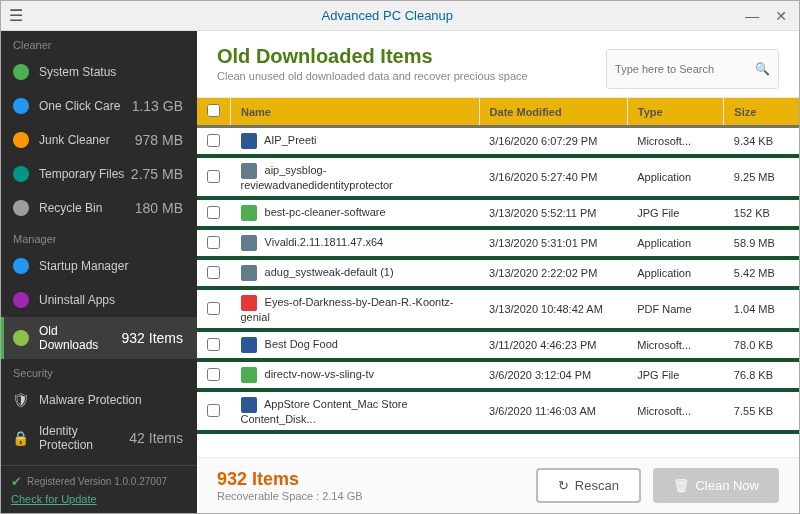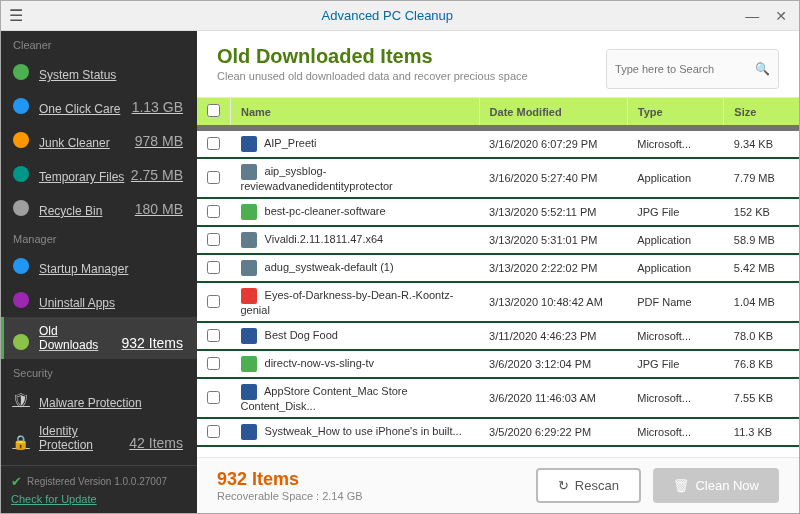--- a/index.html
+++ b/index.html
@@ -67,26 +67,25 @@
     }
     .sidebar-section-label {
       font-size: 11px;
       color: #888;
       padding: 8px 12px 4px 12px;
       text-transform: none;
       font-weight: 400;
     }
     .sidebar-item {
       display: flex;
-      align-items: flex-end;
+      align-items: center;
       padding: 7px 10px;
       cursor: pointer;
       border-radius: 0;
       position: relative;
-      text-decoration: underline;
     }
     .sidebar-item.active { background: #3d3d3d; }
     .sidebar-item .icon {
       width: 20px;
       height: 20px;
       margin-right: 8px;
       display: flex;
       align-items: center;
       justify-content: center;
       flex-shrink: 0;
@@ -174,39 +173,39 @@
     .table-wrapper {
       flex: 1;
       overflow-y: auto;
       overflow-x: hidden;
     }
     table {
       width: 100%;
       border-collapse: collapse;
     }
     thead tr {
-      background: #bef264;
-      border-bottom: 6px solid #737373;
+      background: #eab308;
+      border-bottom: 3px solid #737373;
     }
     thead th {
       padding: 6px 10px;
       font-size: 11px;
       font-weight: 600;
       color: #555;
       text-align: left;
       border-right: 1px solid #e8e8e8;
     }
     thead th:last-child { border-right: none; }
     thead th.col-check { width: 30px; }
     thead th.col-name { width: 260px; }
     thead th.col-date { width: 160px; }
     thead th.col-type { width: 100px; }
     thead th.col-size { width: 80px; }
     tbody tr {
-      border-bottom: 2px solid #14532d;
+      border-bottom: 4px solid #14532d;
     }
     tbody td {
       padding: 5px 10px;
       font-size: 11px;
       color: #333;
       vertical-align: middle;
     }
     .row-check { text-align: center; }
     .row-check input[type=checkbox] { cursor: pointer; }
 
@@ -417,21 +416,21 @@
               <tr>
       <td class="row-check">
         <input type="checkbox" style="">
       </td>
       <td>
         <span style="display:inline-block;width:16px;height:16px;border-radius:2px;background:#607d8b;margin-right:5px;vertical-align:middle;font-size:9px;color:#fff;text-align:center;line-height:16px;"></span>
         <span>aip_sysblog-reviewadvanedidentityprotector</span>
       </td>
       <td>3/16/2020 5:27:40 PM</td>
       <td>Application</td>
-      <td>7.79 MB</td>
+      <td>9.25 MB</td>
     </tr>
               <tr>
       <td class="row-check">
         <input type="checkbox" style="">
       </td>
       <td>
         <span style="display:inline-block;width:16px;height:16px;border-radius:2px;background:#4caf50;margin-right:5px;vertical-align:middle;font-size:9px;color:#fff;text-align:center;line-height:16px;"></span>
         <span>best-pc-cleaner-software</span>
       </td>
       <td>3/13/2020 5:52:11 PM</td>
@@ -502,32 +501,20 @@
       <td class="row-check">
         <input type="checkbox" style="">
       </td>
       <td>
         <span style="display:inline-block;width:16px;height:16px;border-radius:2px;background:#2b5797;margin-right:5px;vertical-align:middle;font-size:9px;color:#fff;text-align:center;line-height:16px;"></span>
         <span>AppStore Content_Mac Store Content_Disk...</span>
       </td>
       <td>3/6/2020 11:46:03 AM</td>
       <td>Microsoft...</td>
       <td>7.55 KB</td>
-    </tr>
-              <tr>
-      <td class="row-check">
-        <input type="checkbox" style="">
-      </td>
-      <td>
-        <span style="display:inline-block;width:16px;height:16px;border-radius:2px;background:#2b5797;margin-right:5px;vertical-align:middle;font-size:9px;color:#fff;text-align:center;line-height:16px;"></span>
-        <span>Systweak_How to use iPhone's in built...</span>
-      </td>
-      <td>3/5/2020 6:29:22 PM</td>
-      <td>Microsoft...</td>
-      <td>11.3 KB</td>
     </tr>
             </tbody>
         </table>
       </div>
 
       <div class="panel-footer">
         <div class="footer-info">
           <div class="footer-count">932 Items</div>
           <div class="footer-space">Recoverable Space : 2.14 GB</div>
         </div>

